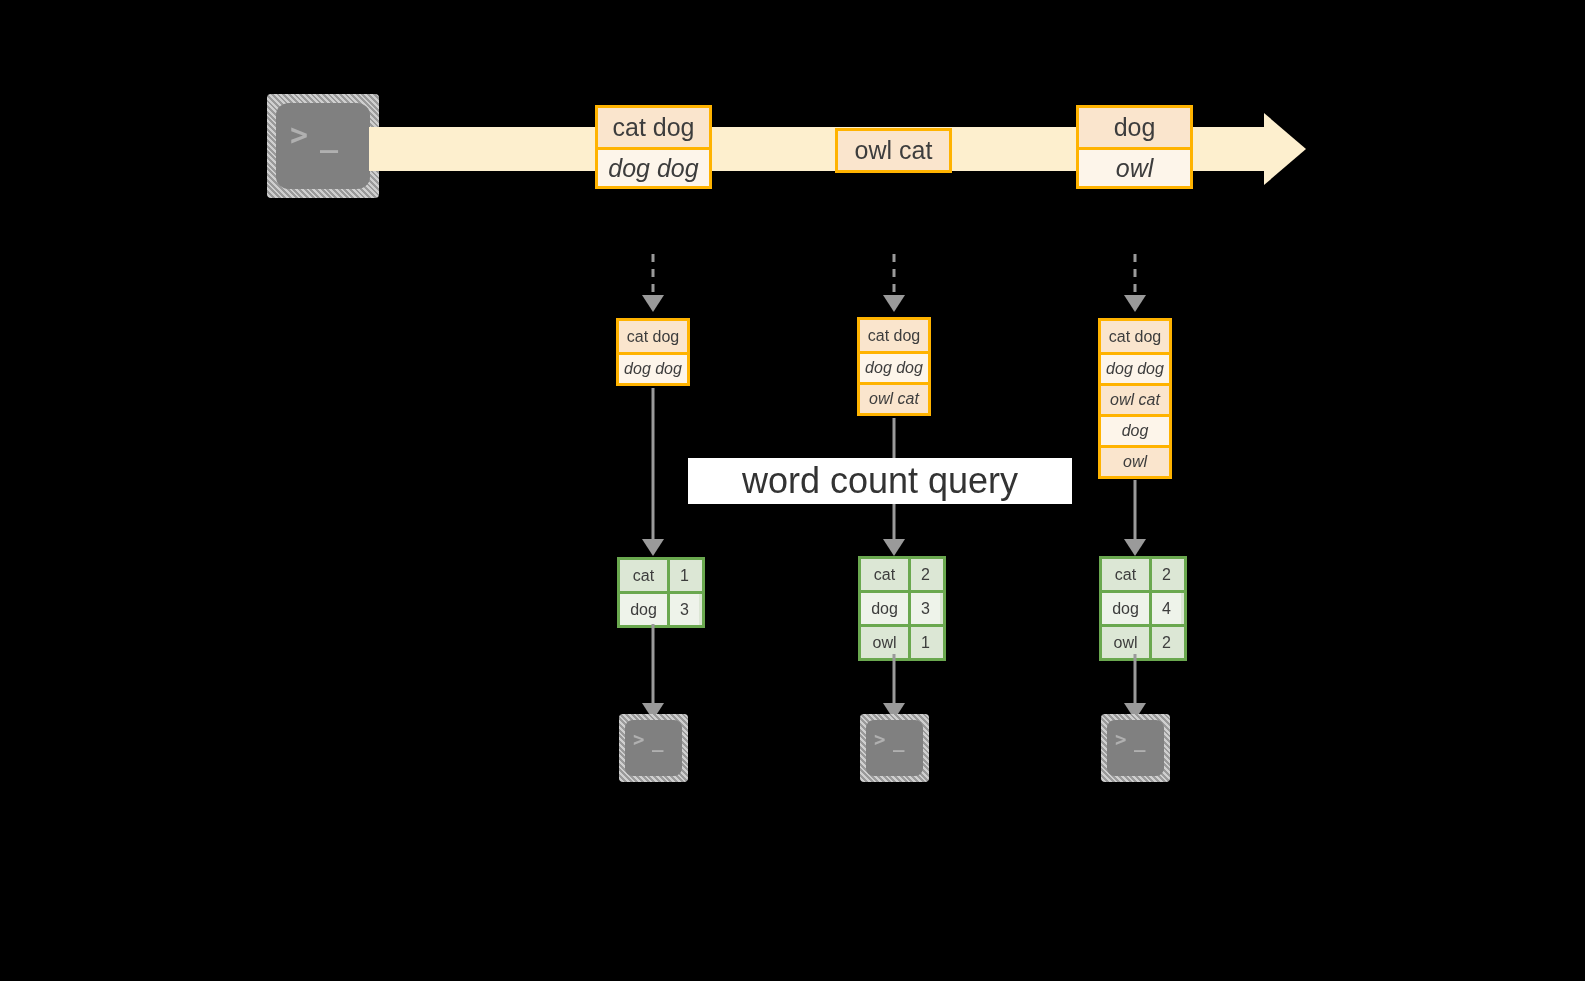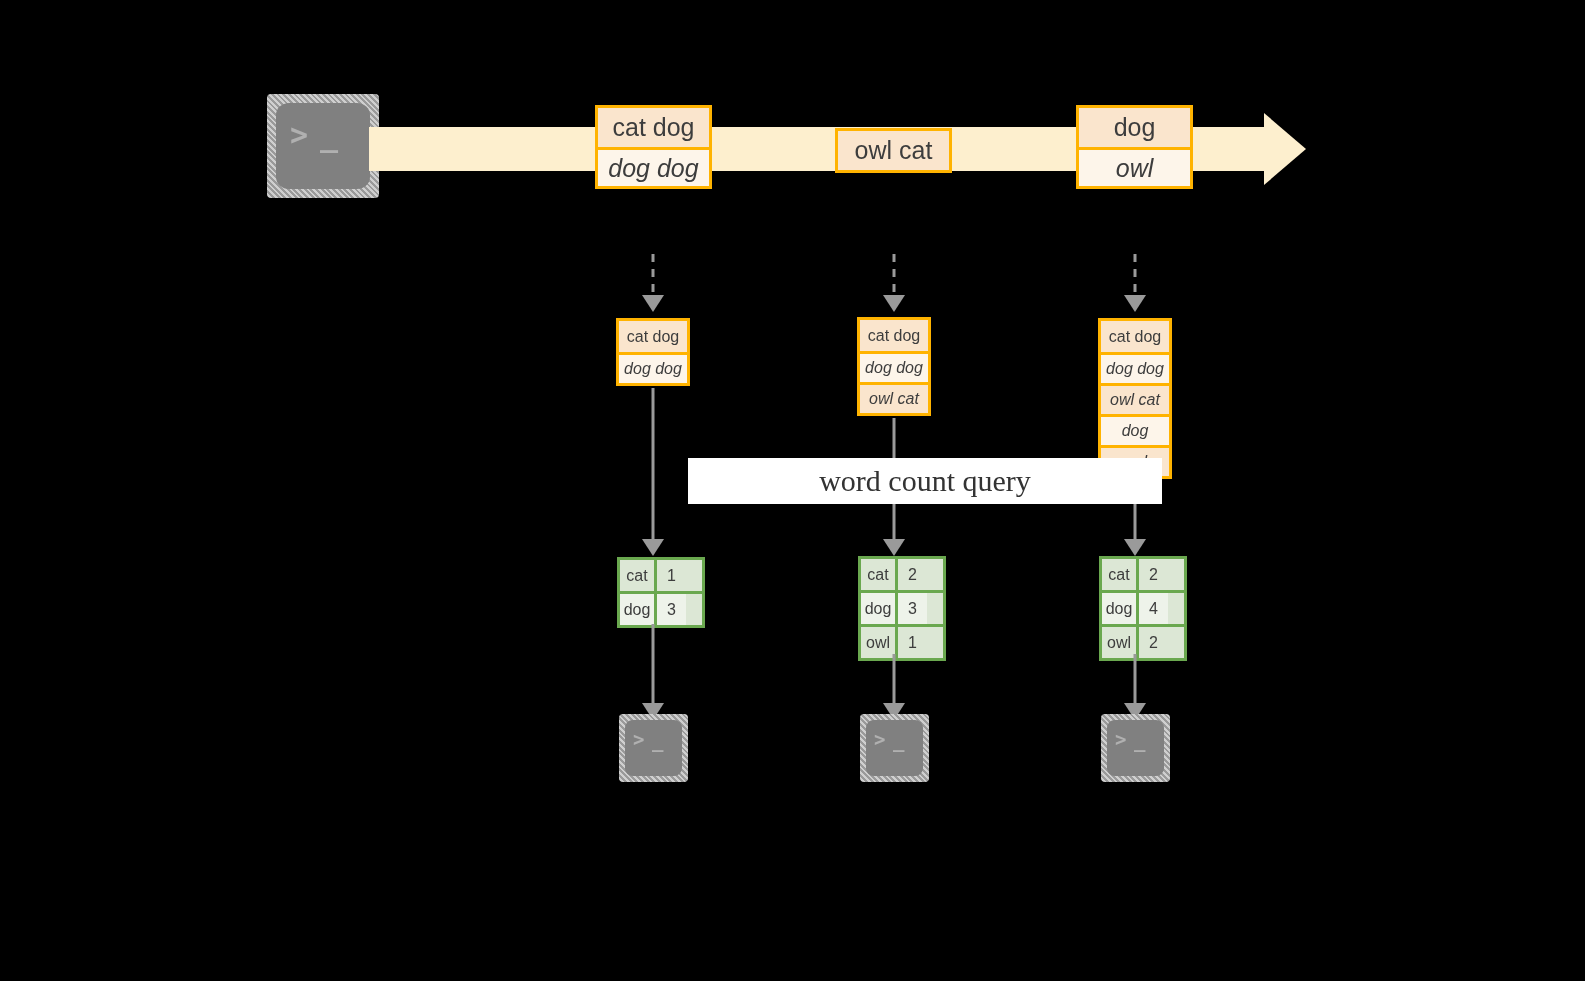--- a/index.html
+++ b/index.html
@@ -98,21 +98,21 @@
   }
   .gtable-row + .gtable-row { border-top: 3px solid #6AA84F; }
   .gcell {
     box-sizing: border-box;
     display: flex;
     align-items: center;
     justify-content: center;
     font-size: 16px;
     color: #3d3d3d;
   }
-  .gcell.word  { width: 34px; }
+  .gcell.word  { width: 47px; }
   .gcell.count { width: 32px; border-left: 3px solid #6AA84F; }
   .gtable-row.dark  .gcell { background: #DCE7D5; }
   .gtable-row.light .gcell { background: #EEF3EA; }
 
   
   .garrow {
     position: absolute;
   }
   .garrow .shaft {
     position: absolute;
@@ -306,17 +306,17 @@
   </div>
 
   <div class="term" style="left:1101px; top:714px; width:69px; height:68px;">
     <div class="term-hatch"></div>
     <div class="term-body" style="left:6px; top:6px; right:6px; bottom:6px;">
       <div class="term-glyph" style="left:8px; top:10px; font-size:19px;">&gt;</div>
       <div class="term-glyph" style="left:27px; top:11px; font-size:19px;">_</div>
     </div>
   </div>
 
-  <div class="label-band" style="left:688px; top:458px; width:474px; height:46px; font-size:30px;font-family:Liberation Serif, serif;">
+  <div class="label-band" style="left:688px; top:458px; width:384px; height:46px; font-size:36px;">
     <span>word count query</span>
   </div>
 
 </div>
 
 </body></html>

